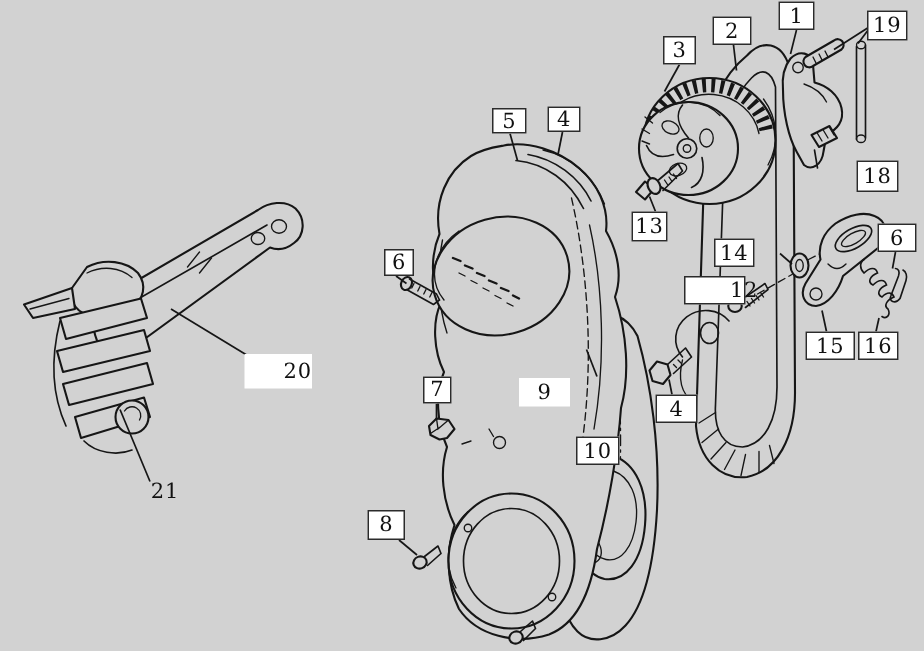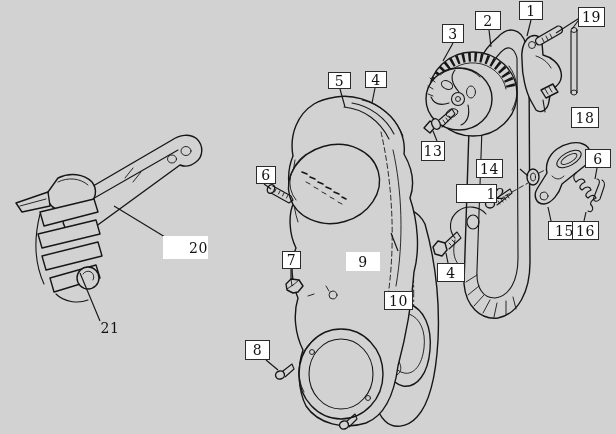--- a/index.html
+++ b/index.html
@@ -225,21 +225,21 @@
       <div class="callout boxed bordered" style="left: 328px; top: 72px; width: 23px; height: 17px;">5</div>
       <div class="callout boxed bordered" style="left: 256px; top: 166px; width: 20px; height: 18px;">6</div>
       <div class="callout boxed bordered" style="left: 282px; top: 251px; width: 19px; height: 18px;">7</div>
       <div class="callout boxed bordered" style="left: 245px; top: 340px; width: 25px; height: 20px;">8</div>
       <div class="callout boxed" style="left: 346px; top: 252px; width: 34px; height: 19px;">9</div>
       <div class="callout boxed bordered" style="left: 384px; top: 251px; width: 29px; height: 19px; margin-top: 40px;">10</div>
       <div class="callout boxed bordered" style="left: 437px; top: 263px; width: 28px; height: 19px;">4</div>
       <div class="callout boxed bordered" style="left: 456px; top: 184px; width: 26px; height: 19px; padding-left: 39px;">12</div>
       <div class="callout boxed bordered" style="left: 421px; top: 141px; width: 24px; height: 20px;">13</div>
       <div class="callout boxed bordered" style="left: 476px; top: 159px; width: 27px; height: 19px;">14</div>
-      <div class="callout boxed bordered" style="left: 537px; top: 221px; width: 33px; height: 19px; margin-left: 11px;">15</div>
+      <div class="callout boxed bordered" style="left: 537px; top: 221px; width: 33px; height: 19px;">15</div>
       <div class="callout boxed bordered" style="left: 572px; top: 221px; width: 27px; height: 19px;">16</div>
       <div class="callout boxed bordered" style="left: 585px; top: 149px; width: 26px; height: 19px;">6</div>
       <div class="callout boxed bordered" style="left: 571px; top: 107px; width: 28px; height: 21px;">18</div>
       <div class="callout boxed bordered" style="left: 578px; top: 7px; width: 27px; height: 20px;">19</div>
       <div class="callout boxed" style="left: 163px; top: 236px; width: 45px; height: 23px; padding-left: 26px;">20</div>
       <div class="callout plain" style="left: 97px; top: 319px; width: 26px; height: 18px;">21</div>
     </div>
 </div>
 
 </body></html>

